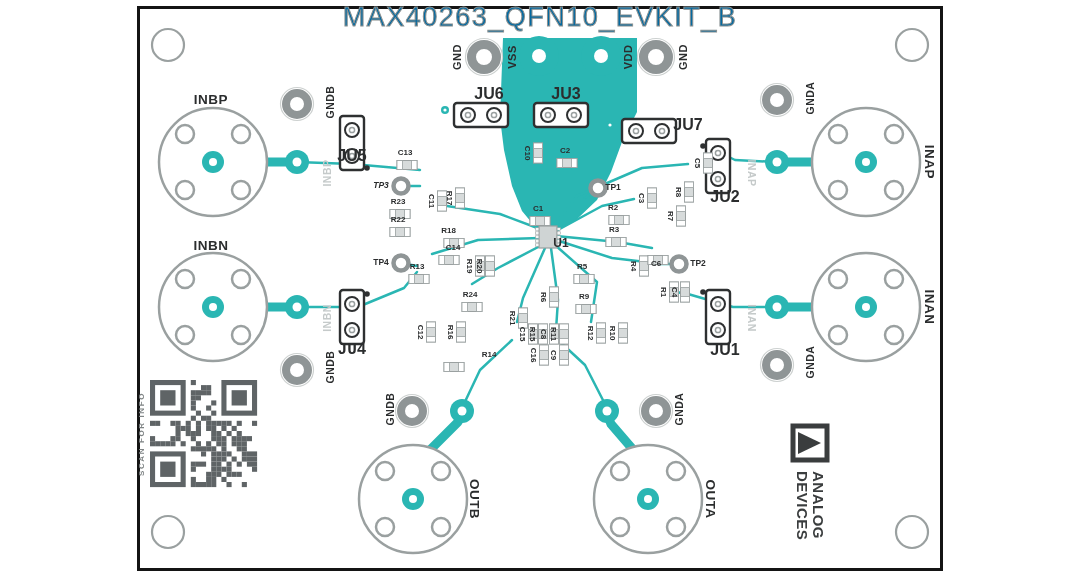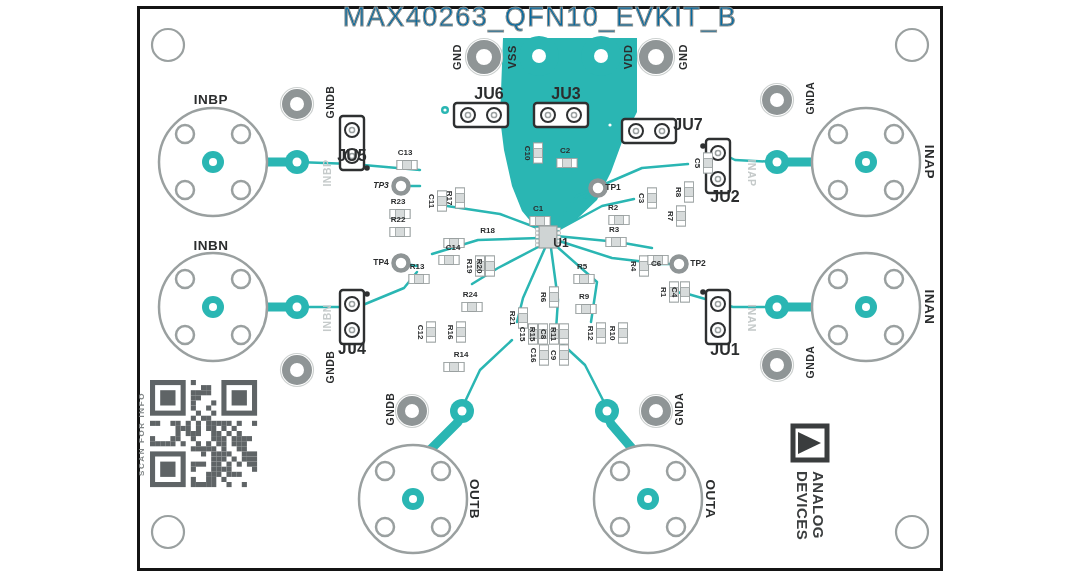--- a/index.html
+++ b/index.html
@@ -636,29 +636,29 @@
       <div class="lbl ju" style="left: 725px; top: 350px;">JU1</div>
       <div class="lbl t" style="left: 381px; top: 185px; font-style: italic;">TP3</div>
       <div class="lbl t" style="left: 381px; top: 262px; text-align: right;">TP4</div>
       <div class="lbl t" style="left: 613px; top: 187px;">TP1</div>
       <div class="lbl t" style="left: 698px; top: 263px;">TP2</div>
       <div class="lbl c" style="left: 405px; top: 152px;">C13</div>
       <div class="lbl c" style="left: 398px; top: 201px;">R23</div>
       <div class="lbl c" style="left: 398px; top: 219px;">R22</div>
       <div class="lbl c v" style="left: 431px; top: 201px;">C11</div>
       <div class="lbl c v" style="left: 449px; top: 198px;">R17</div>
-      <div class="lbl c" style="left: 467px; top: 230px; padding-left: 41px;">R18</div>
+      <div class="lbl c" style="left: 428px; top: 230px; padding-left: 41px;">R18</div>
       <div class="lbl c" style="left: 453px; top: 247px;">C14</div>
       <div class="lbl c" style="left: 417px; top: 266px;">R13</div>
       <div class="lbl c v" style="left: 469px; top: 266px;">R19</div>
       <div class="lbl c v" style="left: 479px; top: 266px;">R20</div>
       <div class="lbl c" style="left: 470px; top: 294px;">R24</div>
       <div class="lbl c v" style="left: 420px; top: 332px;">C12</div>
       <div class="lbl c v" style="left: 450px; top: 332px;">R16</div>
-      <div class="lbl c" style="left: 448px; top: 354px; padding-left: 26px;">R14</div>
+      <div class="lbl c" style="left: 476px; top: 354px; padding-left: 26px;">R14</div>
       <div class="lbl c v" style="left: 512px; top: 318px;">R21</div>
       <div class="lbl c v" style="left: 522px; top: 334px;">C15</div>
       <div class="lbl c v" style="left: 532px; top: 334px;">R15</div>
       <div class="lbl c v" style="left: 533px; top: 355px;">C16</div>
       <div class="lbl c v" style="left: 543px; top: 297px;">R6</div>
       <div class="lbl c v" style="left: 543px; top: 334px;">C8</div>
       <div class="lbl c v" style="left: 553px; top: 334px;">R11</div>
       <div class="lbl c v" style="left: 553px; top: 355px;">C9</div>
       <div class="lbl c" style="left: 584px; top: 296px;">R9</div>
       <div class="lbl c v" style="left: 590px; top: 333px;">R12</div>

